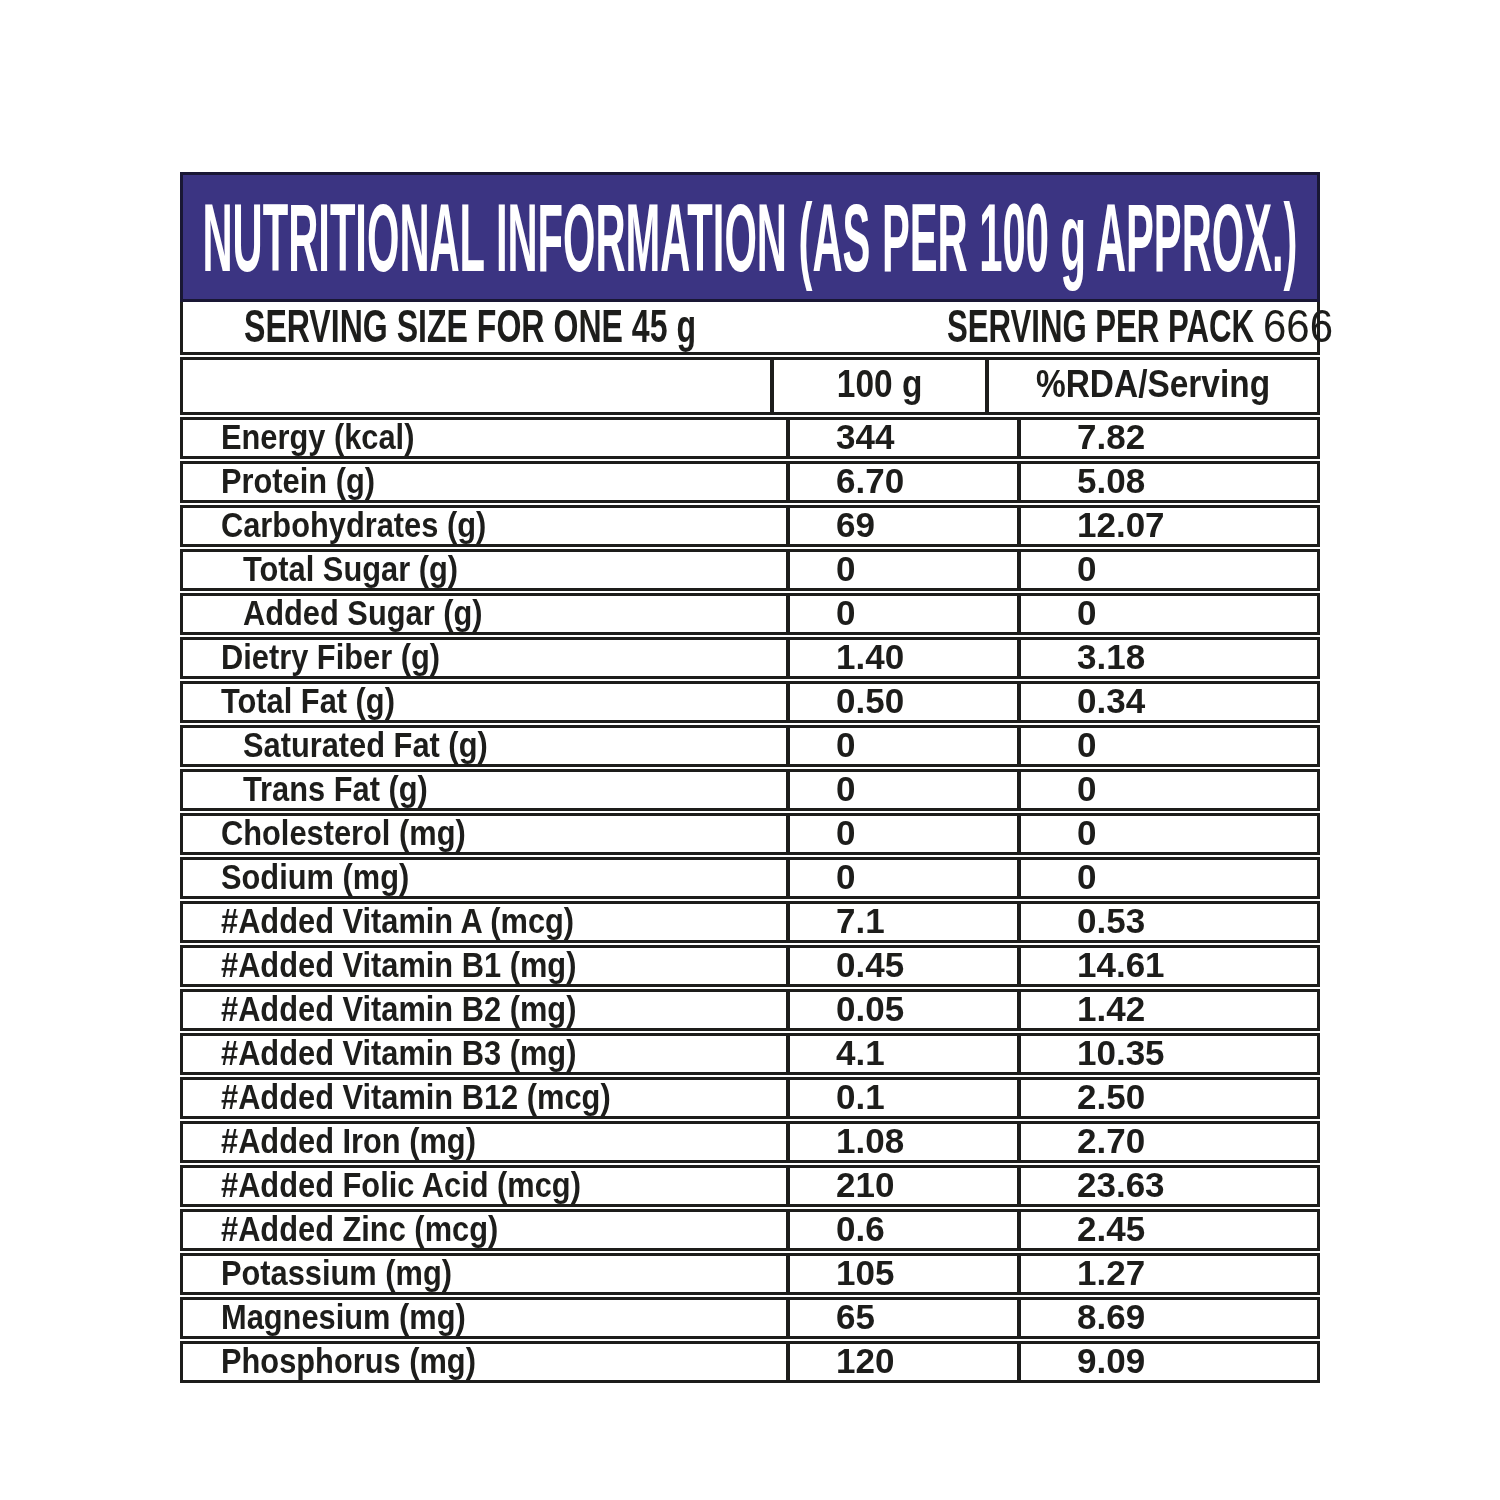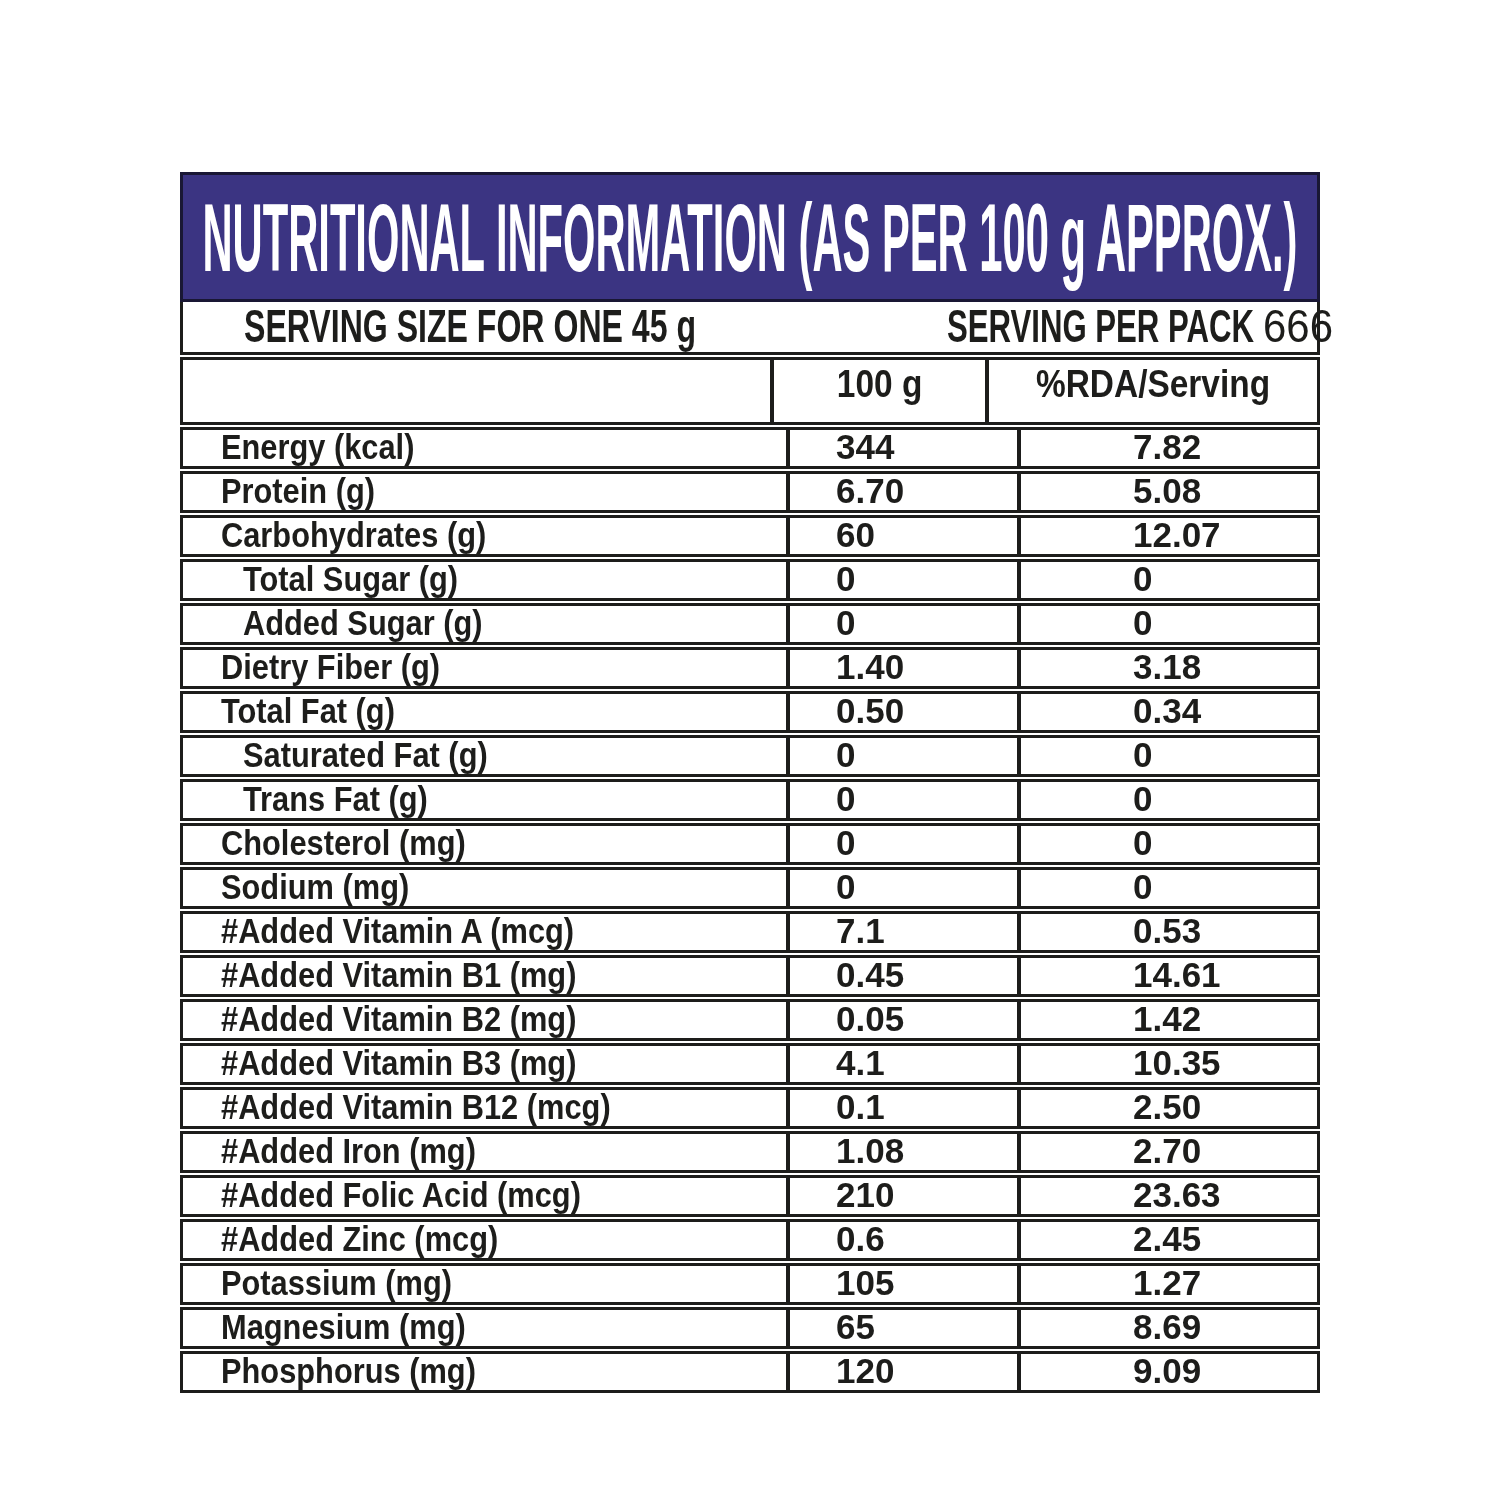--- a/index.html
+++ b/index.html
@@ -63,25 +63,25 @@
 
   .t-row .c2 {
     width: 215px;
     border-left: 4px solid #1d1d1b;
     padding-left: 46px;
     white-space: nowrap;
   }
   .t-row .c3 {
     flex: 1;
     border-left: 4px solid #1d1d1b;
-    padding-left: 112px;
-    white-space: nowrap;
-  }
-
-  .t-row.head { height: 68px; }
+    padding-left: 56px;
+    white-space: nowrap;
+  }
+
+  .t-row.head { height: 58px; }
   .t-row.head .c2, .t-row.head .c3 {
     padding-left: 0;
     text-align: center;
     line-height: 48px;
     font-size: 38px;
     font-weight: bold;
   }
 
   .t-row.data { height: 42px; gap: 16px; }
   .t-row.data .c1, .t-row.data .c2, .t-row.data .c3 {
@@ -140,21 +140,21 @@
             <div class="c2">344</div>
             <div class="c3">7.82</div>
           </div>
           <div class="t-row data">
             <div class="c1"><span class="cond">Protein (g)</span></div>
             <div class="c2">6.70</div>
             <div class="c3">5.08</div>
           </div>
           <div class="t-row data">
             <div class="c1"><span class="cond">Carbohydrates (g)</span></div>
-            <div class="c2">60</div>
+            <div class="c2">69</div>
             <div class="c3">12.07</div>
           </div>
           <div class="t-row data">
             <div class="c1 indent"><span class="cond">Total Sugar (g)</span></div>
             <div class="c2">0</div>
             <div class="c3">0</div>
           </div>
           <div class="t-row data">
             <div class="c1 indent"><span class="cond">Added Sugar (g)</span></div>
             <div class="c2">0</div>

